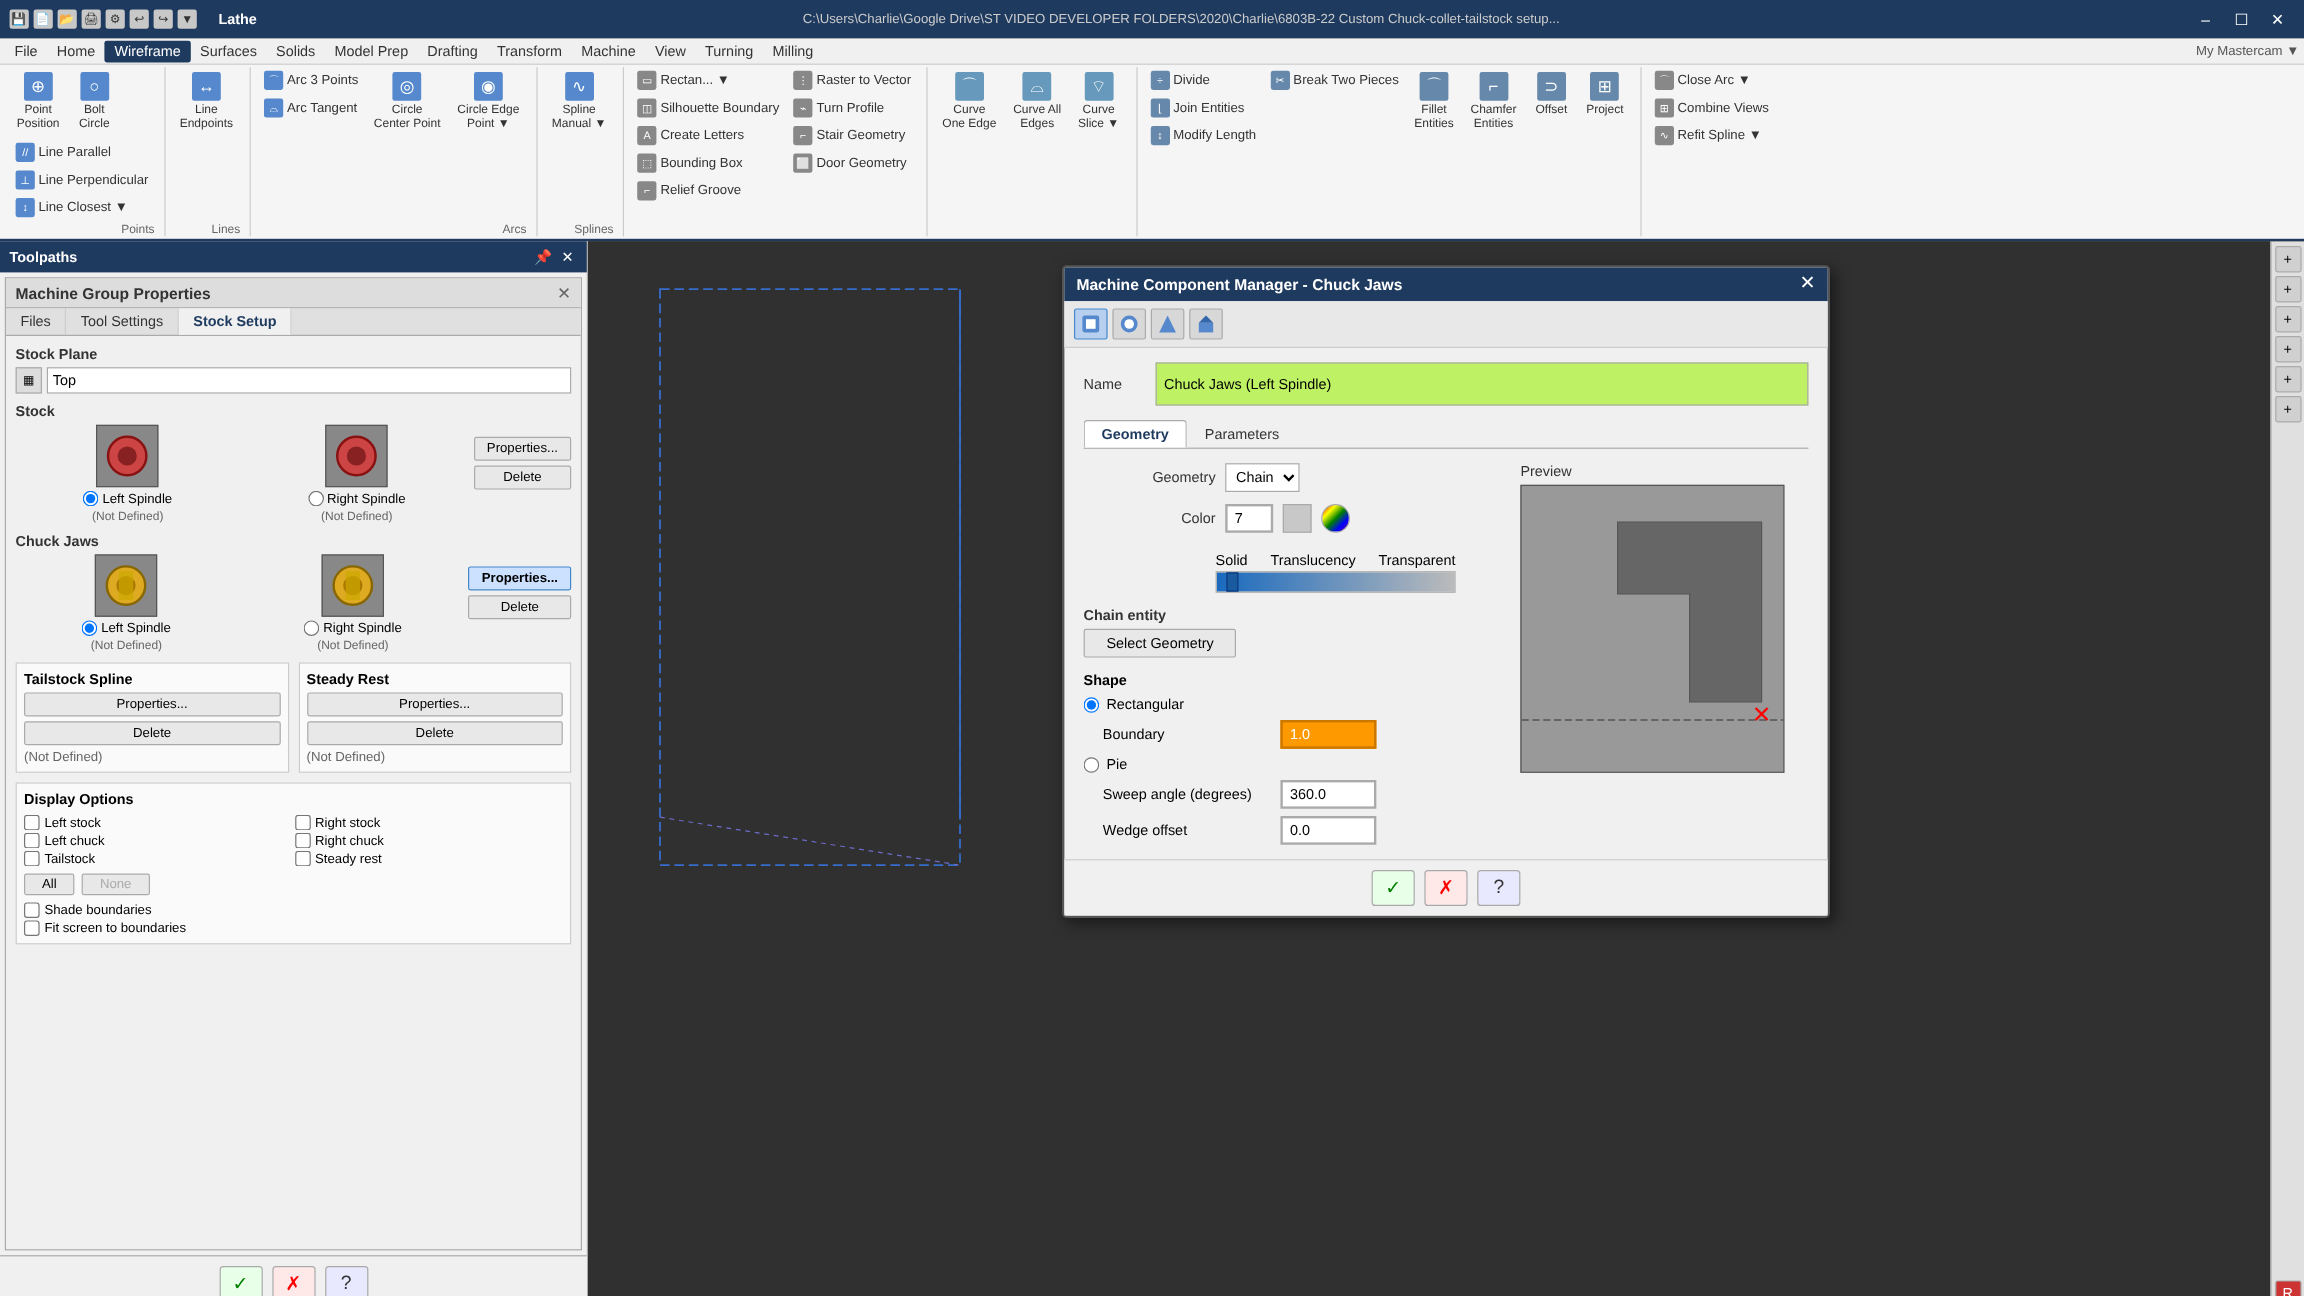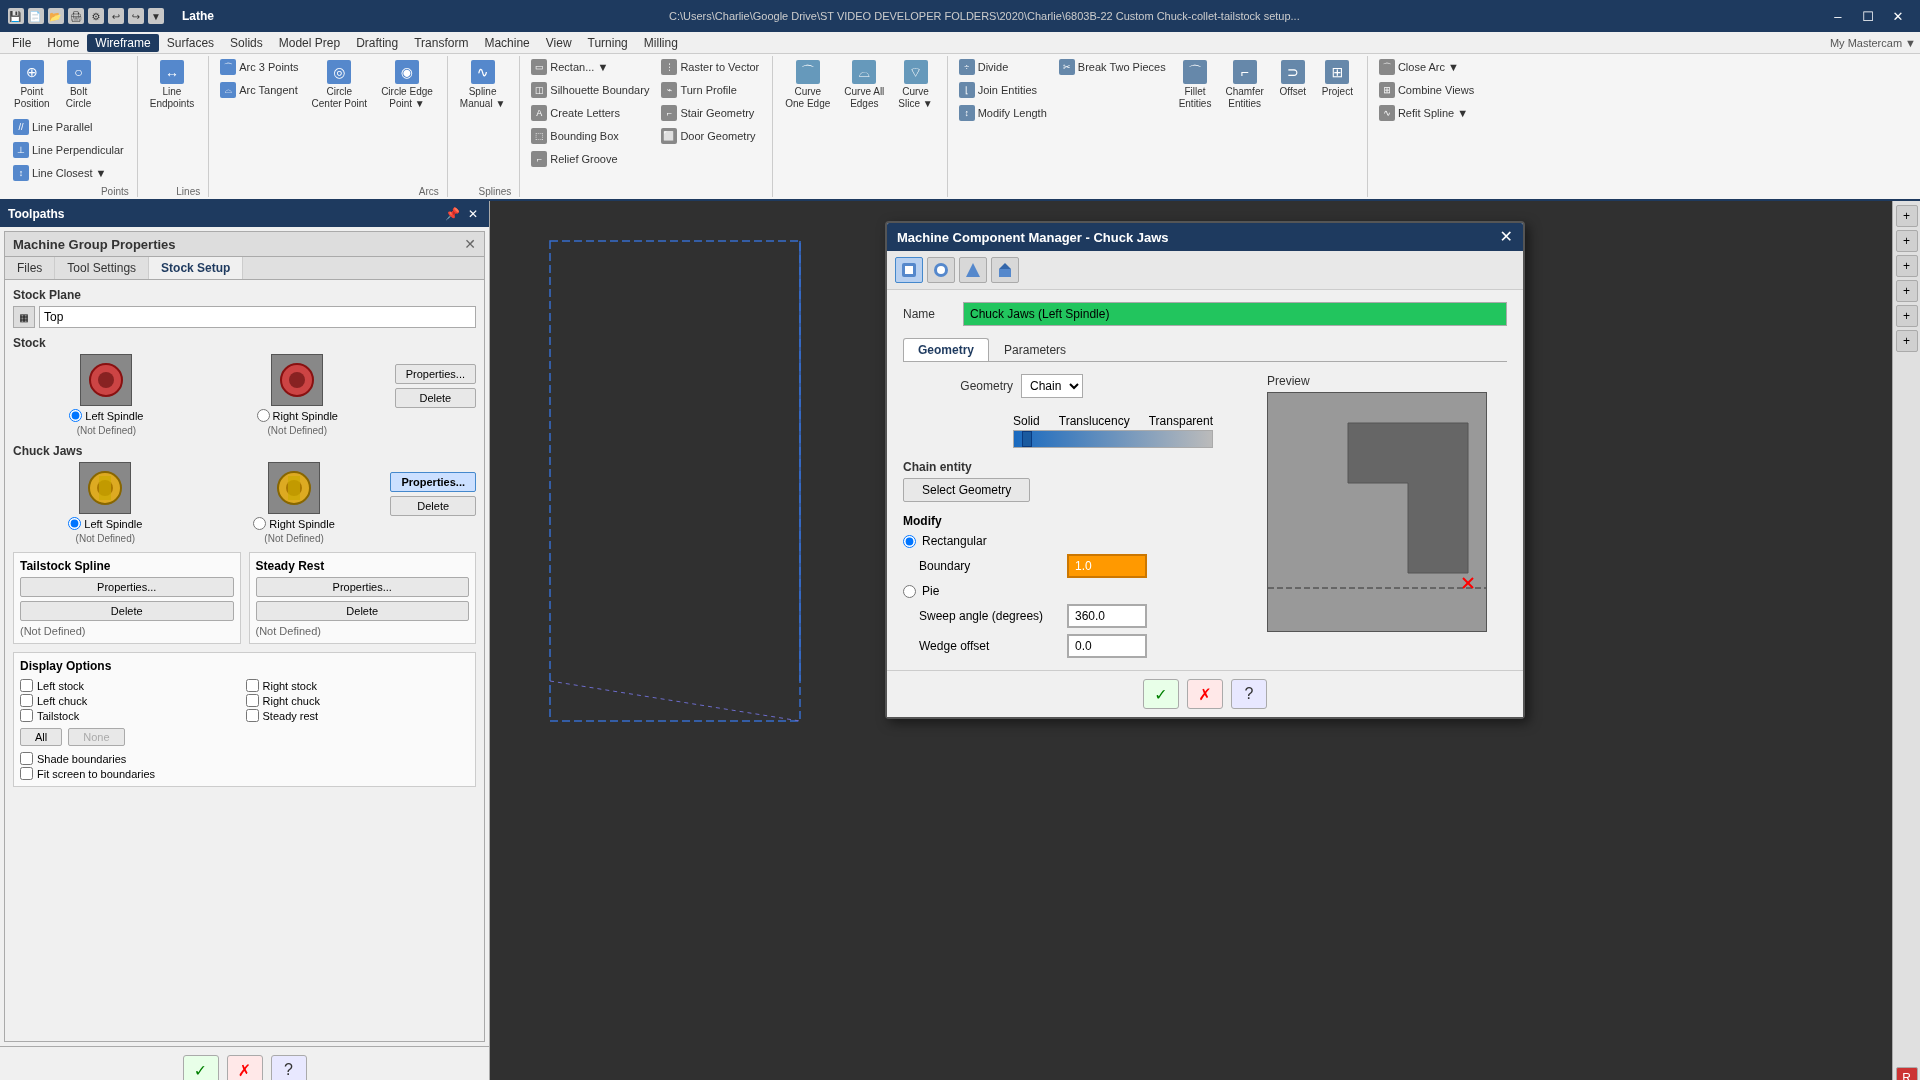--- a/index.html
+++ b/index.html
@@ -66,21 +66,21 @@
     .modal { background: #f0f0f0; border: 2px solid #555; border-radius: 4px; width: 640px; display: flex; flex-direction: column; box-shadow: 4px 4px 12px rgba(0,0,0,0.5); }
     .modal-titlebar { background: #1e3a5f; color: white; padding: 6px 10px; display: flex; align-items: center; justify-content: space-between; border-radius: 2px 2px 0 0; }
     .modal-title-text { font-size: 13px; font-weight: bold; }
     .modal-close { cursor: pointer; font-size: 16px; color: white; background: none; border: none; line-height: 1; }
     .modal-toolbar { display: flex; gap: 4px; padding: 6px 8px; background: #e8e8e8; border-bottom: 1px solid #ccc; }
     .modal-tool-btn { width: 28px; height: 26px; background: #d8d8d8; border: 1px solid #aaa; border-radius: 2px; display: flex; align-items: center; justify-content: center; cursor: pointer; }
     .modal-tool-btn.active { background: #b8d0f0; border-color: #4488cc; }
     .modal-body { padding: 12px 16px; flex: 1; }
     .modal-name-row { display: flex; align-items: center; gap: 10px; margin-bottom: 12px; }
     .modal-name-label { width: 50px; font-size: 12px; color: #333; }
-    .modal-name-input { flex: 1; height: 24px; border: 1px solid #aaa; padding: 0 6px; font-size: 12px; background: #22c55e; }
+    .modal-name-input { flex: 1; height: 36px; border: 1px solid #aaa; padding: 0 6px; font-size: 12px; background: #bef264; }
     .modal-tabs { display: flex; border-bottom: 1px solid #aaa; margin-bottom: 12px; }
     .modal-tab { padding: 4px 14px; cursor: pointer; font-size: 12px; border: 1px solid transparent; border-bottom: none; border-radius: 3px 3px 0 0; color: #333; }
     .modal-tab.active { background: white; border-color: #aaa; color: #1e3a5f; font-weight: bold; }
     .modal-content-area { display: grid; grid-template-columns: 1fr auto; gap: 16px; }
     .modal-left { }
     .modal-right { width: 240px; }
     .form-row { display: flex; align-items: center; gap: 8px; margin-bottom: 10px; }
     .form-label { width: 110px; font-size: 12px; color: #333; text-align: right; }
     .form-select { height: 24px; border: 1px solid #aaa; padding: 0 4px; font-size: 12px; background: white; }
     .form-input { width: 80px; height: 24px; border: 2px solid #aaa; padding: 0 6px; font-size: 12px; background: white; }
@@ -541,41 +541,47 @@
 
               <div class="form-row">
                 <span class="form-label">Geometry</span>
                 <select class="form-select">
                   <option>Chain</option>
                   <option>Solid</option>
                 </select>
               </div>
 
 
+              <div class="form-row">
+                <span class="form-label">Color</span>
+                <input class="form-input" type="text" value="7" style="width: 40px;">
+                <div class="color-swatch"></div>
+                <div class="color-picker"></div>
+              </div>
 
               <div style="margin-bottom:12px;">
                 <div style="margin-left:110px;">
                   <div style="display:flex;justify-content:space-between;width:200px;font-size:11px;margin-bottom:2px;margin-top:16px;">
                     <span>Solid</span>
                     <span>Translucency</span>
                     <span>Transparent</span>
                   </div>
                   <div class="translucency-slider" style="width:200px;height:18px;background:linear-gradient(to right,#1a6abf,#bbbbbb);border:1px solid #aaa;position:relative;">
                     <div style="position:absolute;left:8px;top:0;width:10px;height:100%;background:#1a5a9f;border:1px solid #0a3a7f;"></div>
                   </div>
                 </div>
               </div>
 
               <div style="margin-bottom:12px;">
                 <div class="form-label" style="margin-bottom:4px;text-align:left;font-size:12px;font-weight:bold;">Chain entity</div>
                 <button class="select-geo-btn" style="margin-left:0;padding:4px 18px;">Select Geometry</button>
               </div>
 
               <div>
-                <div style="font-size:12px;font-weight:bold;margin-bottom:6px;">Modify</div>
+                <div style="font-size:12px;font-weight:bold;margin-bottom:6px;">Shape</div>
                 <div style="display:flex;align-items:center;gap:6px;margin-bottom:6px;">
                   <input type="radio" name="shape" checked="" style="">
                   <span>Rectangular</span>
                 </div>
                 <div style="display:flex;align-items:center;gap:8px;margin-bottom:6px;margin-left:16px;">
                   <span style="width:140px;font-size:12px;">Boundary</span>
                   <input class="form-input orange" type="text" value="1.0" style="">
                 </div>
                 <div style="display:flex;align-items:center;gap:6px;margin-bottom:6px;">
                   <input type="radio" name="shape" style="">

